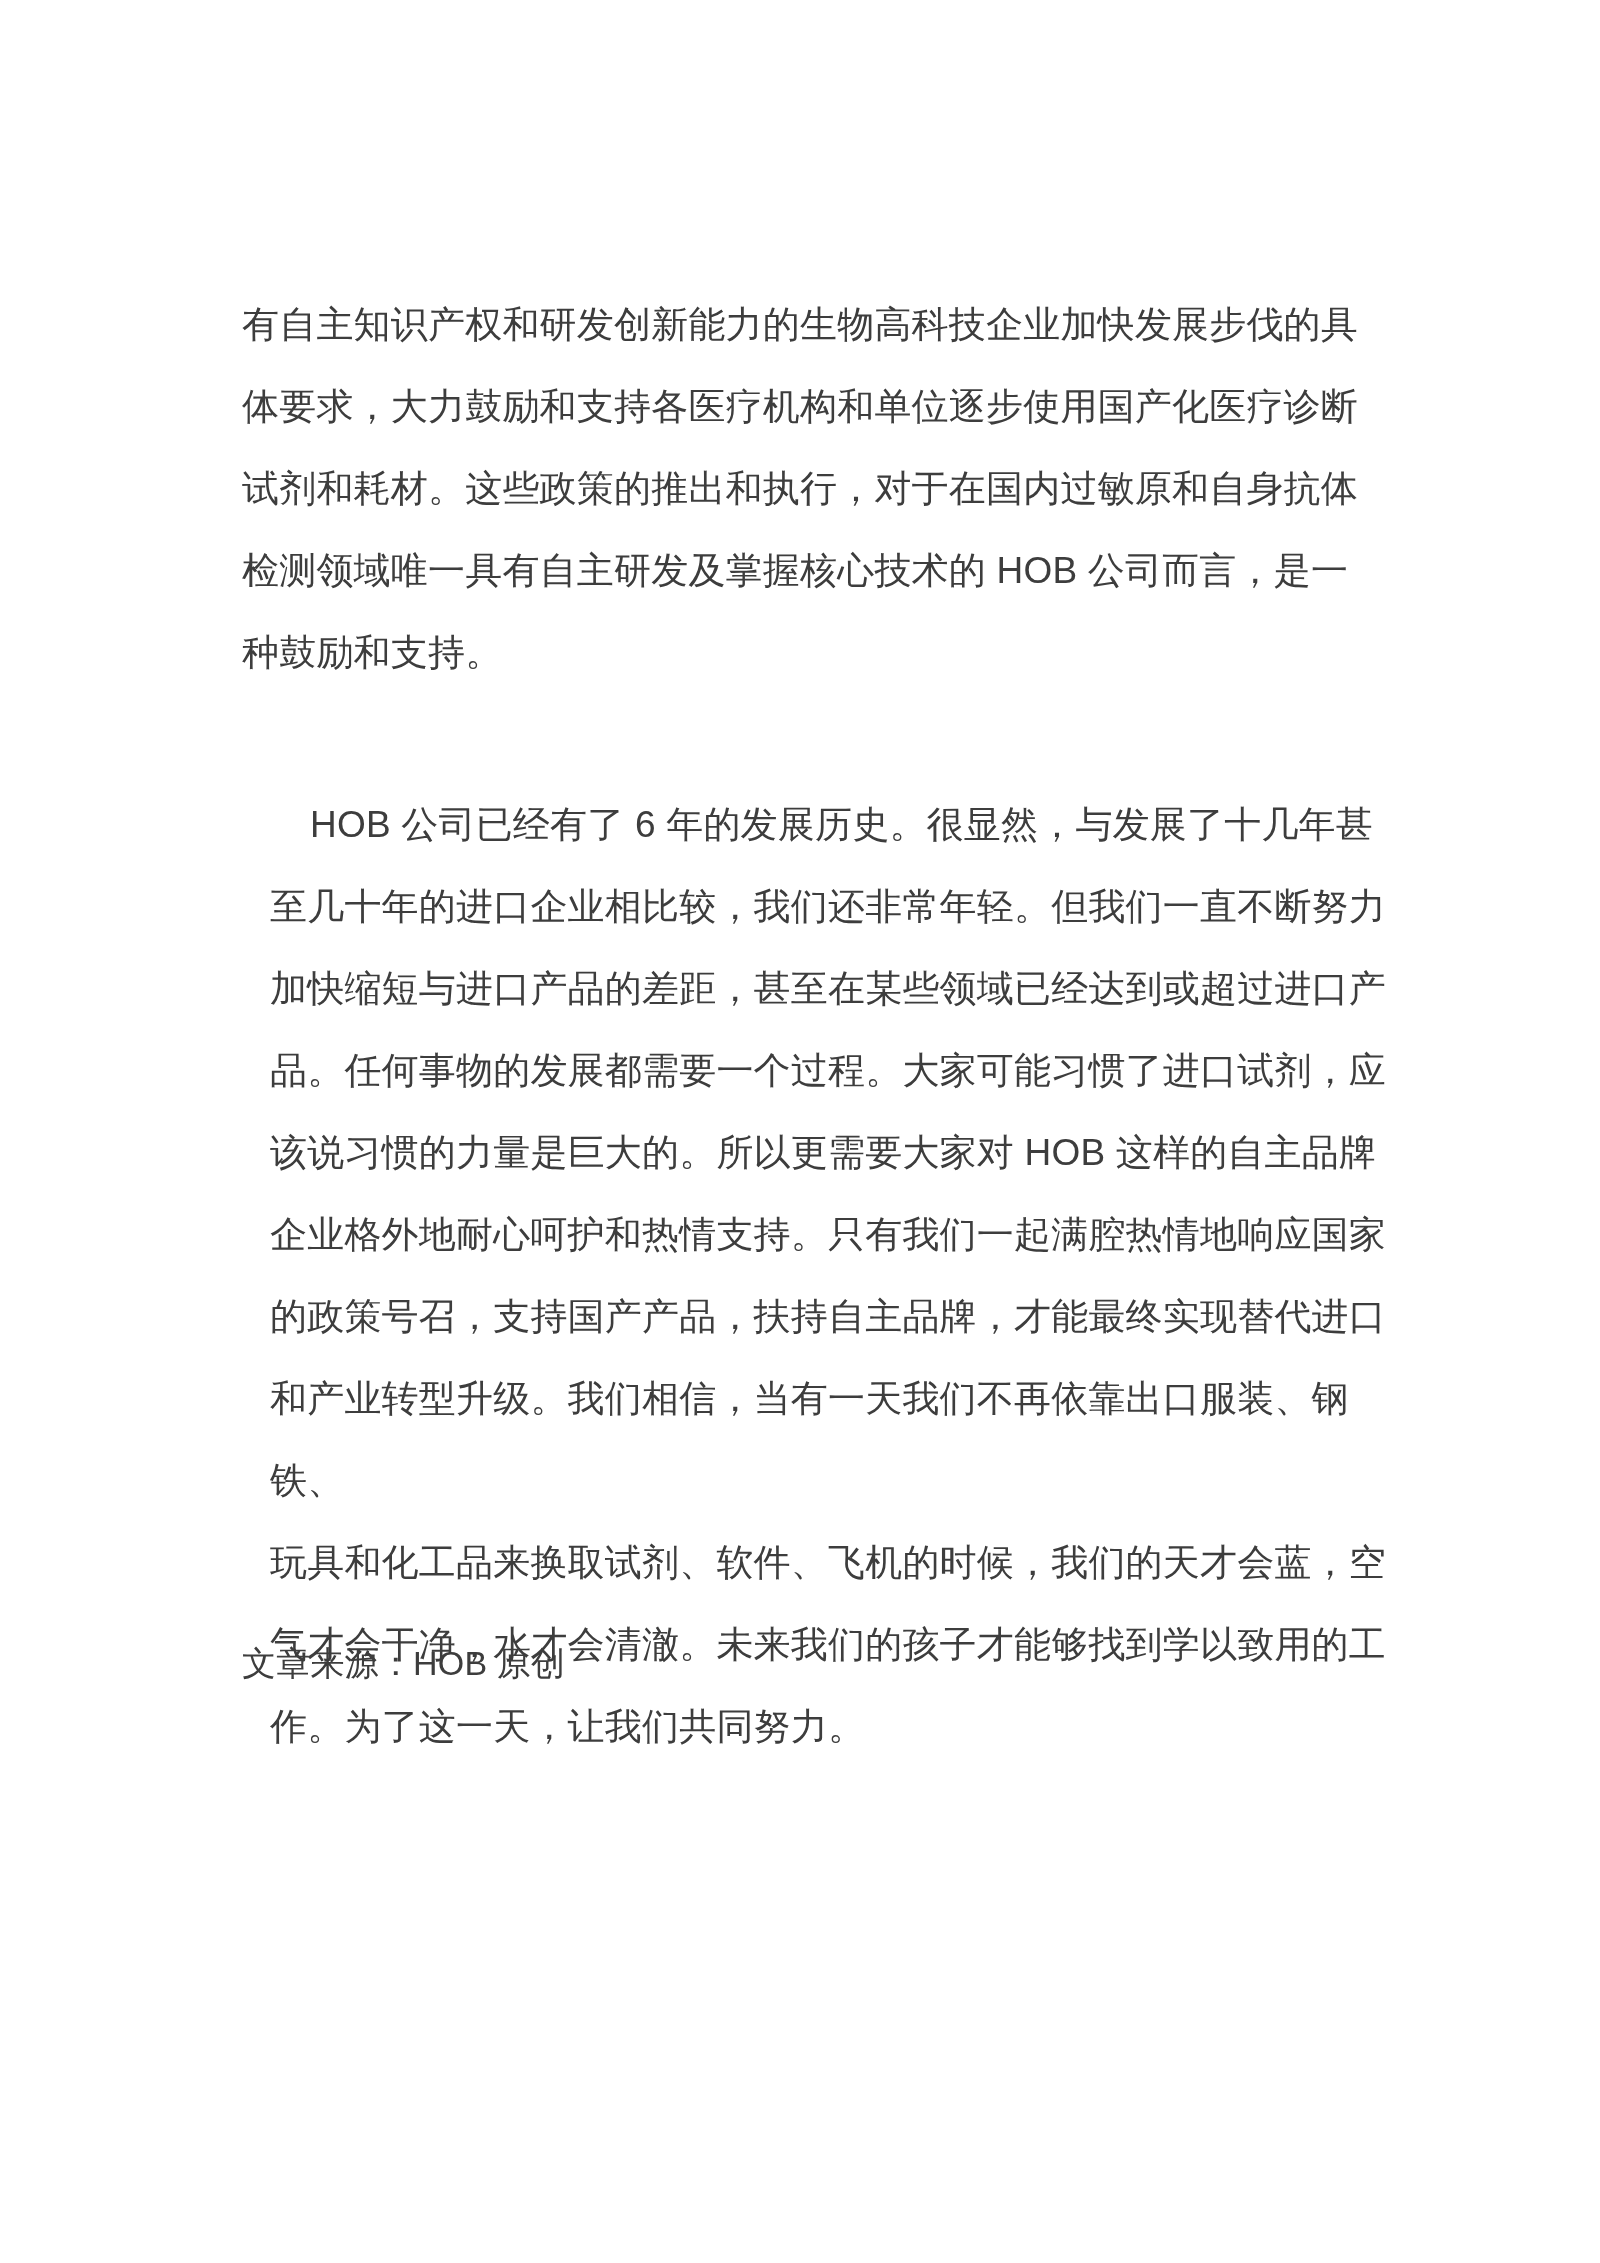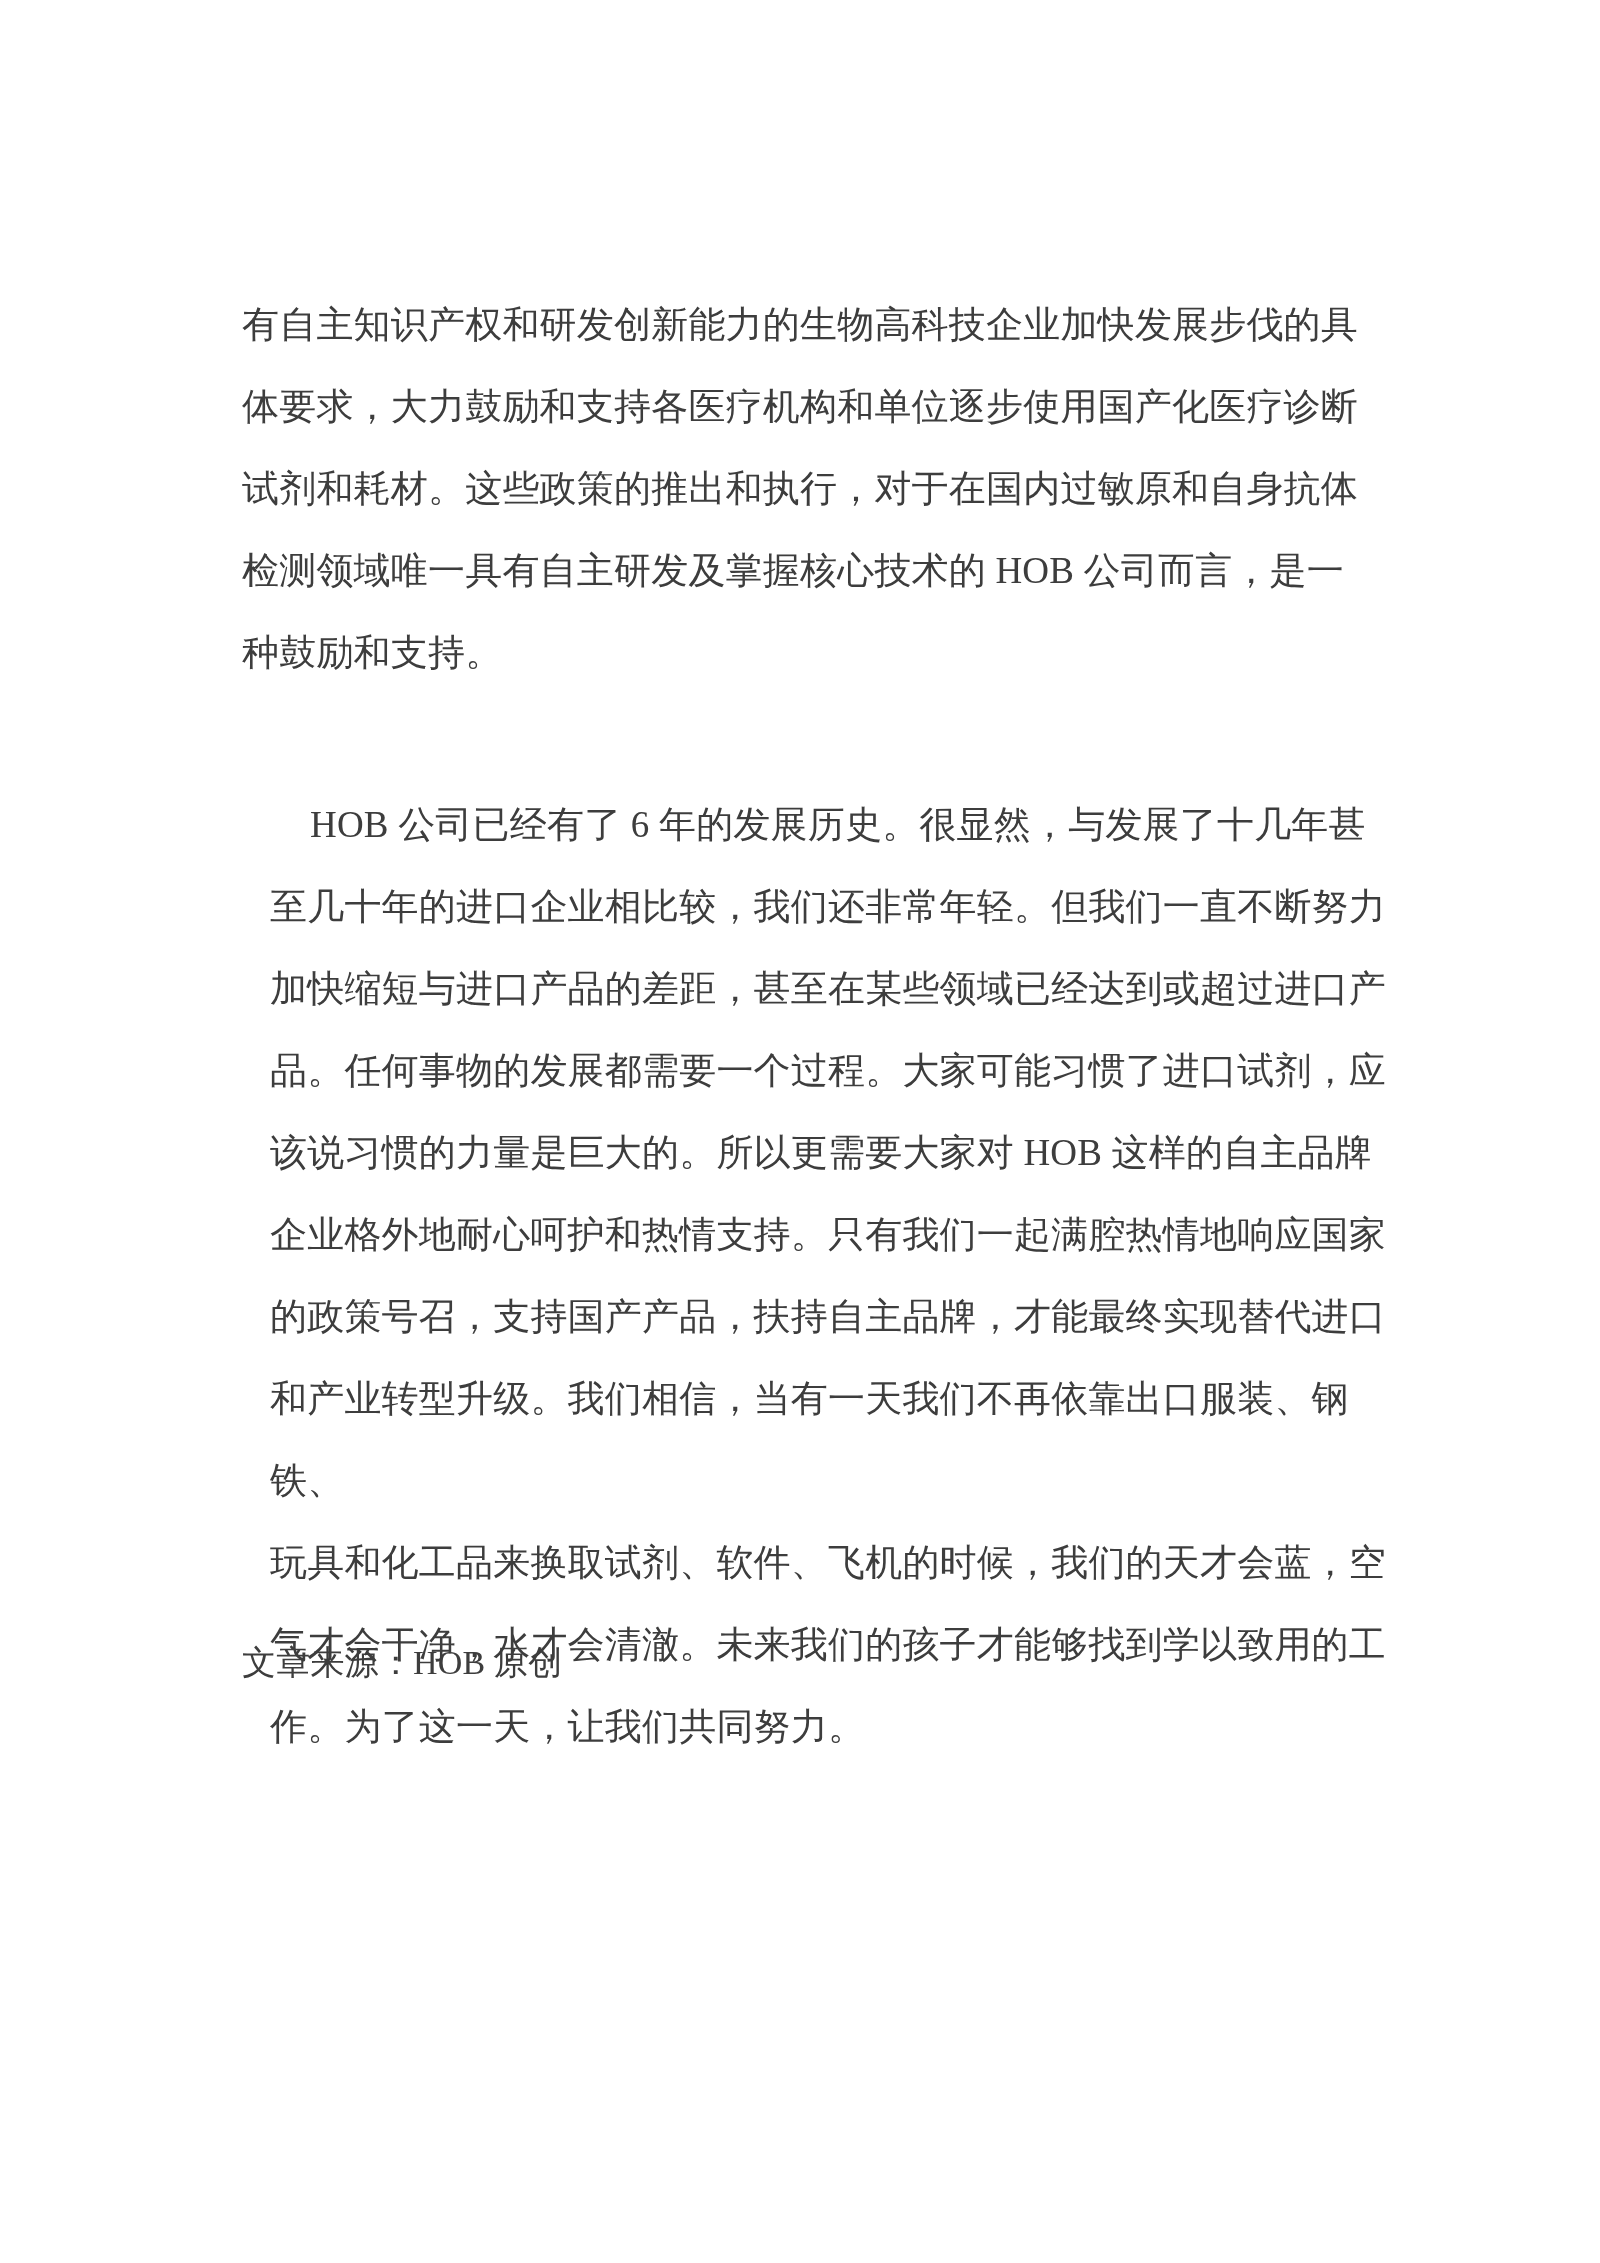--- a/index.html
+++ b/index.html
@@ -6,21 +6,21 @@
     margin: 0;
     padding: 0;
     background: #ffffff;
   }
   .page {
     position: relative;
     width: 1600px;
     height: 2263px;
     background: #ffffff;
     overflow: hidden;
-    font-family: Liberation Serif, serif;
+    font-family: Liberation Sans, sans-serif;
   }
   .body-text {
     position: absolute;
     left: 242px;
     top: 202px;
     width: 1160px;
     font-size: 37px;
     line-height: 82px;
     color: #3d3d3d;
     text-align: left;

